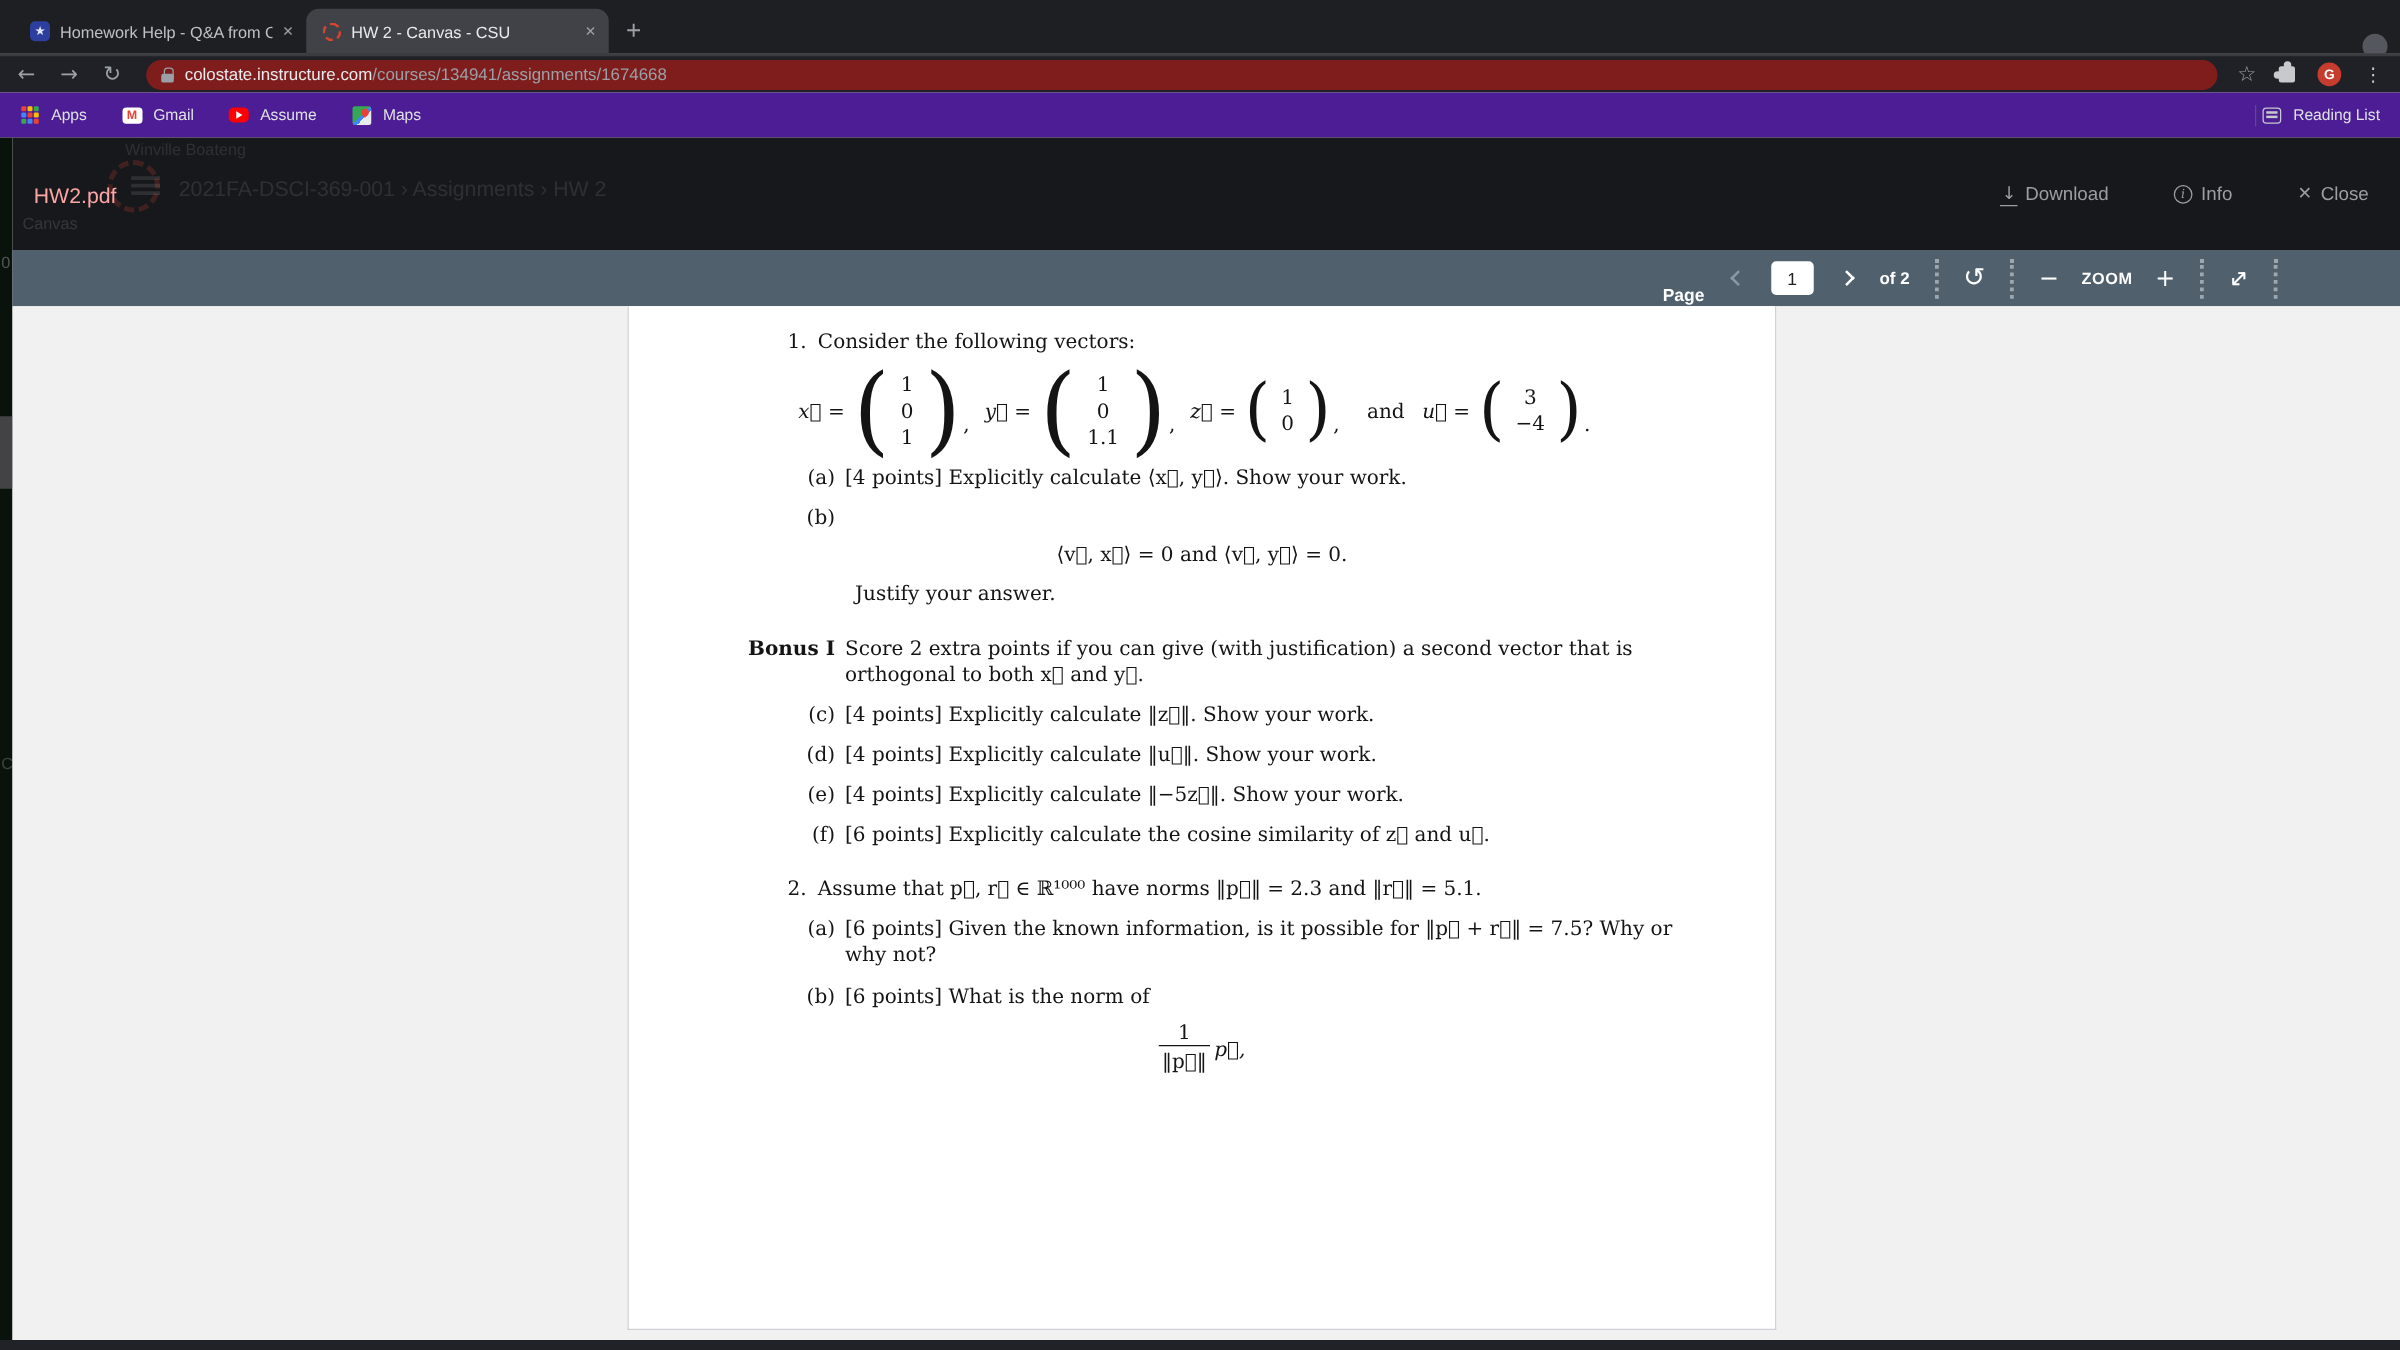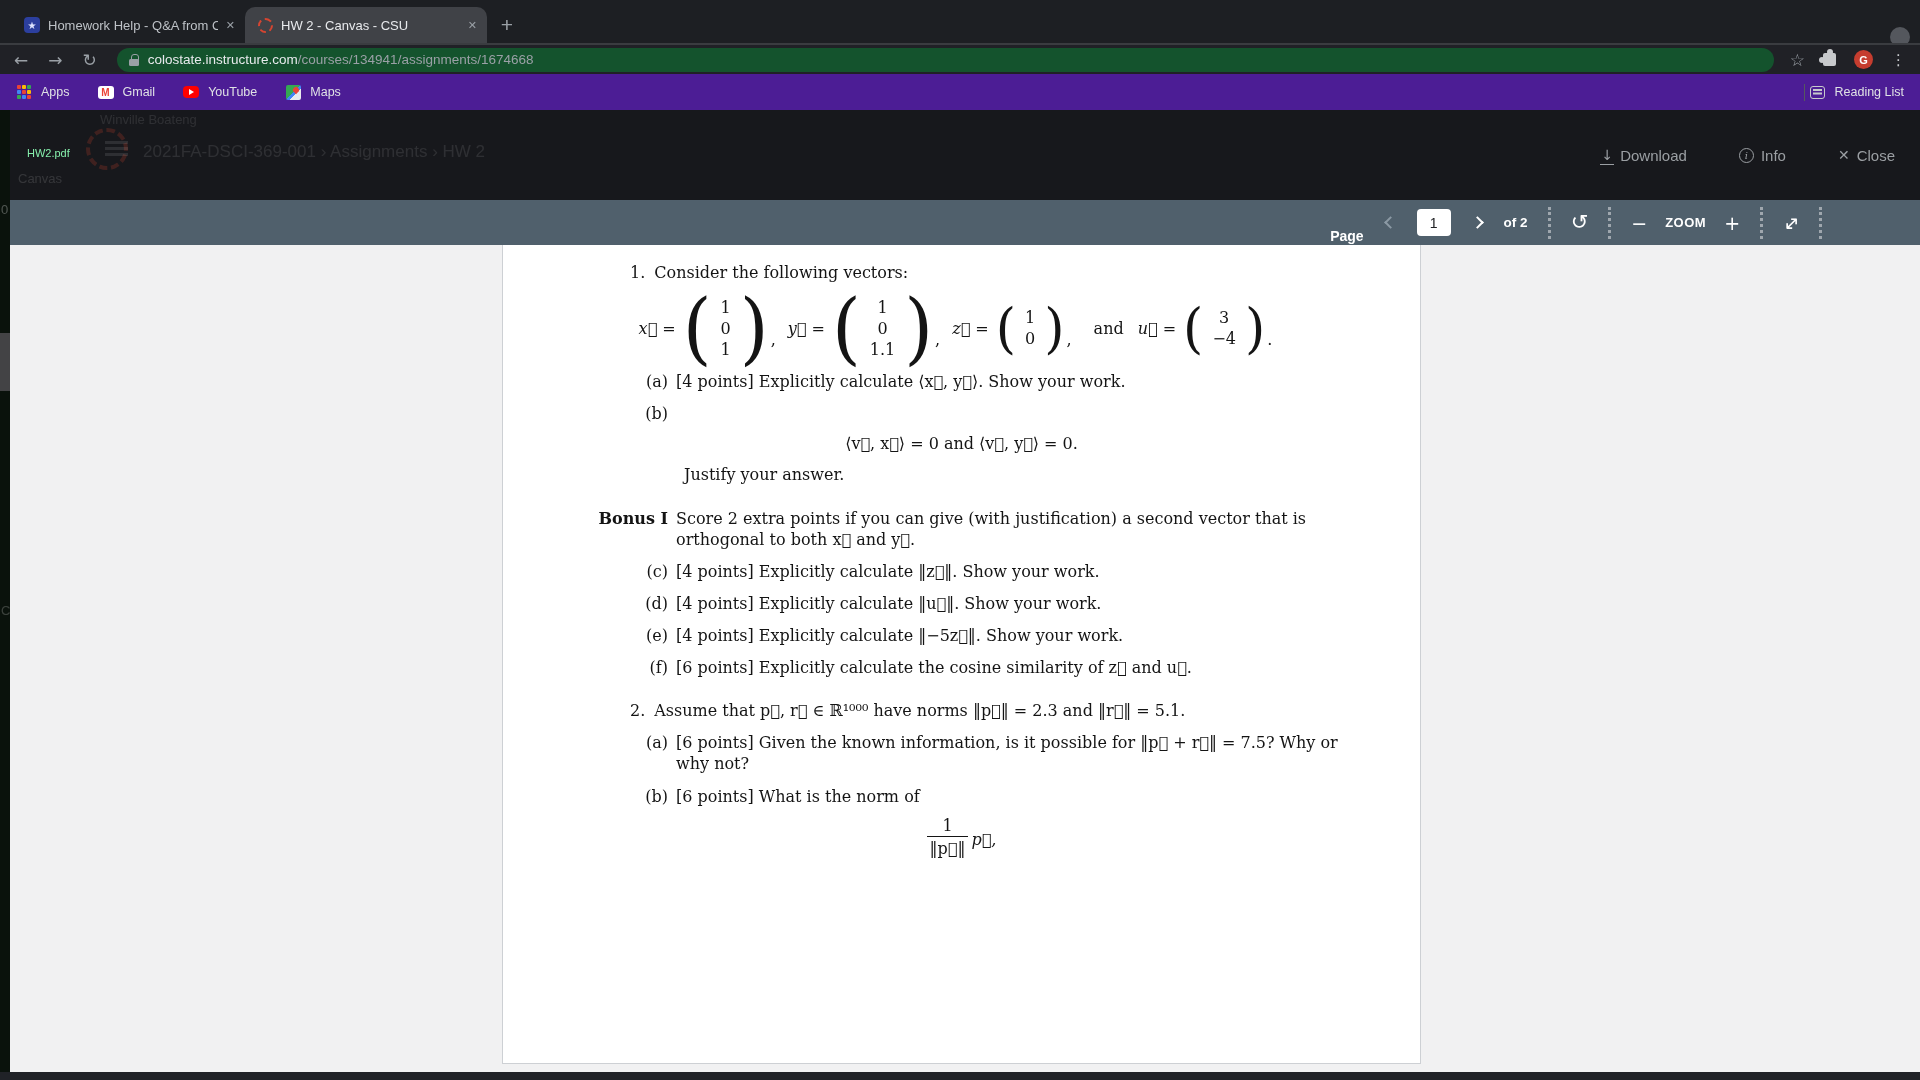--- a/index.html
+++ b/index.html
@@ -22,21 +22,21 @@
   .newtab { width:28px; height:28px; margin:0 0 4px 6px; color:#9aa0a6; font-size:21px;
             display:flex; align-items:center; justify-content:center; }
   .strip-circle { position:absolute; right:10px; top:27px; width:20px; height:20px;
                   border-radius:50%; background:#54575d; }
 
   
   .addrbar { position:absolute; top:43px; left:0; right:0; height:31px; background:#202126;
              border-top:2px solid #3a3c40; display:flex; align-items:center; padding:0 14px; }
   .nav-icon { color:#9aa0a6; font-size:17px; font-family:"DejaVu Sans",sans-serif;
               margin-right:20px; }
-  .omnibox { flex:1; height:24px; background:#14532d; border-radius:12px; display:flex;
+  .omnibox { flex:1; height:24px; background:#7f1d1d; border-radius:12px; display:flex;
              align-items:center; padding:0 12px; margin-right:16px; min-width:0; }
   .lock { width:10px; height:12px; position:relative; margin-right:9px; flex-shrink:0; }
   .lock:before { content:""; position:absolute; top:0; left:2px; width:6px; height:7px;
                  border:1.5px solid #9aa0a6; border-radius:3px 3px 0 0; }
   .lock:after { content:""; position:absolute; bottom:0; left:0; width:10px; height:7px;
                 background:#9aa0a6; border-radius:1.5px; }
   .host { color:#e8eaed; font-size:13.5px; white-space:nowrap; }
   .path { color:#9aa0a6; font-size:13.5px; white-space:nowrap; overflow:hidden; }
   .addr-right { display:flex; align-items:center; gap:18px; }
   .star-icon { color:#9aa0a6; font-size:17px; font-family:"DejaVu Sans",sans-serif; }
@@ -79,21 +79,21 @@
                     background:#c7c9cc; box-shadow:0 3.5px 0 #c7c9cc; }
 
   
   .edge-strip { position:absolute; left:0; top:110px; bottom:0; width:10px; background:#0a120c; }
   .edge-zero { position:absolute; top:92px; left:1px; color:rgba(255,255,255,.28); font-size:13px; }
   .edge-block { position:absolute; top:223px; left:0; width:10px; height:58px; background:#434345; }
   .edge-c { position:absolute; top:493px; left:1px; color:rgba(255,255,255,.20); font-size:13px; }
 
   
   .pdf-header { position:absolute; top:110px; left:10px; right:0; height:90px; background:#17181c; }
-  .filename { position:absolute; left:17px; top:37px; color:#86efac; font-size:11px; }
+  .filename { position:absolute; left:17px; top:37px; color:#fca5a5; font-size:17px; }
   .hdr-right { position:absolute; right:25px; top:0; bottom:0; display:flex; align-items:center;
                gap:52px; color:#9b9fa3; font-size:15px; }
   .hdr-btn { display:flex; align-items:center; gap:7px; }
   .dl-arrow { position:relative; font-family:"DejaVu Sans",sans-serif; font-size:14px;
               line-height:12px; }
   .dl-arrow:after { content:""; position:absolute; left:-1px; right:-1px; bottom:-4px;
                     height:1.5px; background:#9b9fa3; }
   .info-circ { width:15px; height:15px; border:1.5px solid #9b9fa3; border-radius:50%;
                display:flex; align-items:center; justify-content:center; font-size:10px;
                font-style:italic; font-family:"DejaVu Serif",serif; }
@@ -221,21 +221,21 @@
         <span class="gmail-box">M</span>
       </span>
       <span>Gmail</span>
     </div>
     <div class="bm">
       <span class="bm-icon">
         <span class="yt-box">
             <span class="yt-tri"></span>
           </span>
       </span>
-      <span>YouTube</span>
+      <span>Assume</span>
     </div>
     <div class="bm">
       <span class="bm-icon">
         <span class="maps-box"></span>
       </span>
       <span>Maps</span>
     </div>
     <div class="bm-right">
       <span class="bm-divider"></span>
       <div class="bm" style="margin-right:0">

